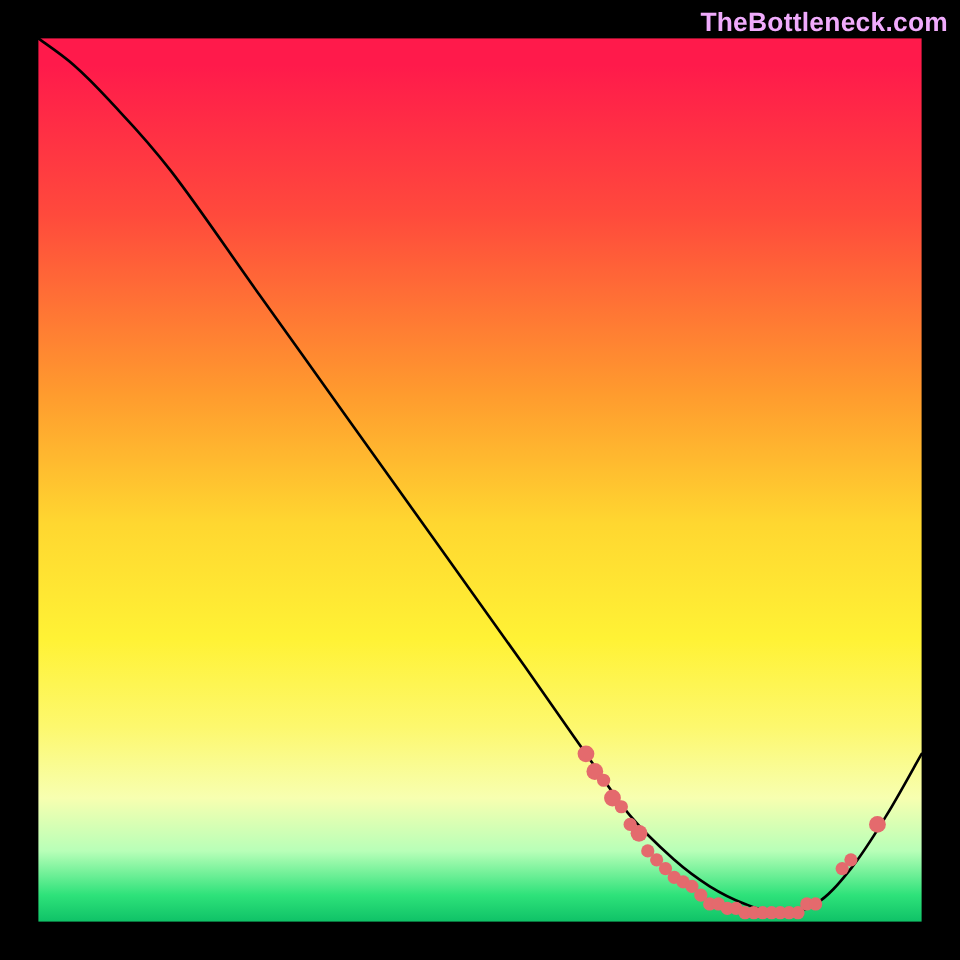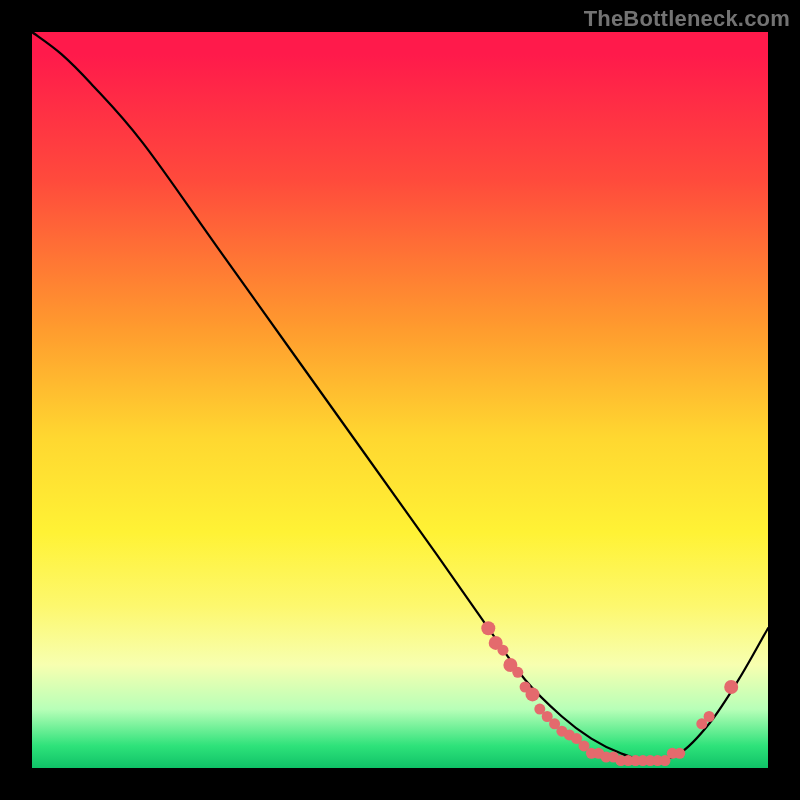--- a/index.html
+++ b/index.html
@@ -37,21 +37,21 @@
       #0fc267 100%
     );
   }
   .watermark {
     position: absolute;
     top: 6px;
     right: 10px;
     font-family: Arial, Helvetica, sans-serif;
     font-size: 22px;
     font-weight: 600;
-    color: #737373;
+    color: #f0abfc;
     letter-spacing: 0.2px;
     user-select: none;
   }
   svg.curve {
     position: absolute;
     left: 0;
     top: 0;
     width: 736px;
     height: 736px;
     overflow: visible;

